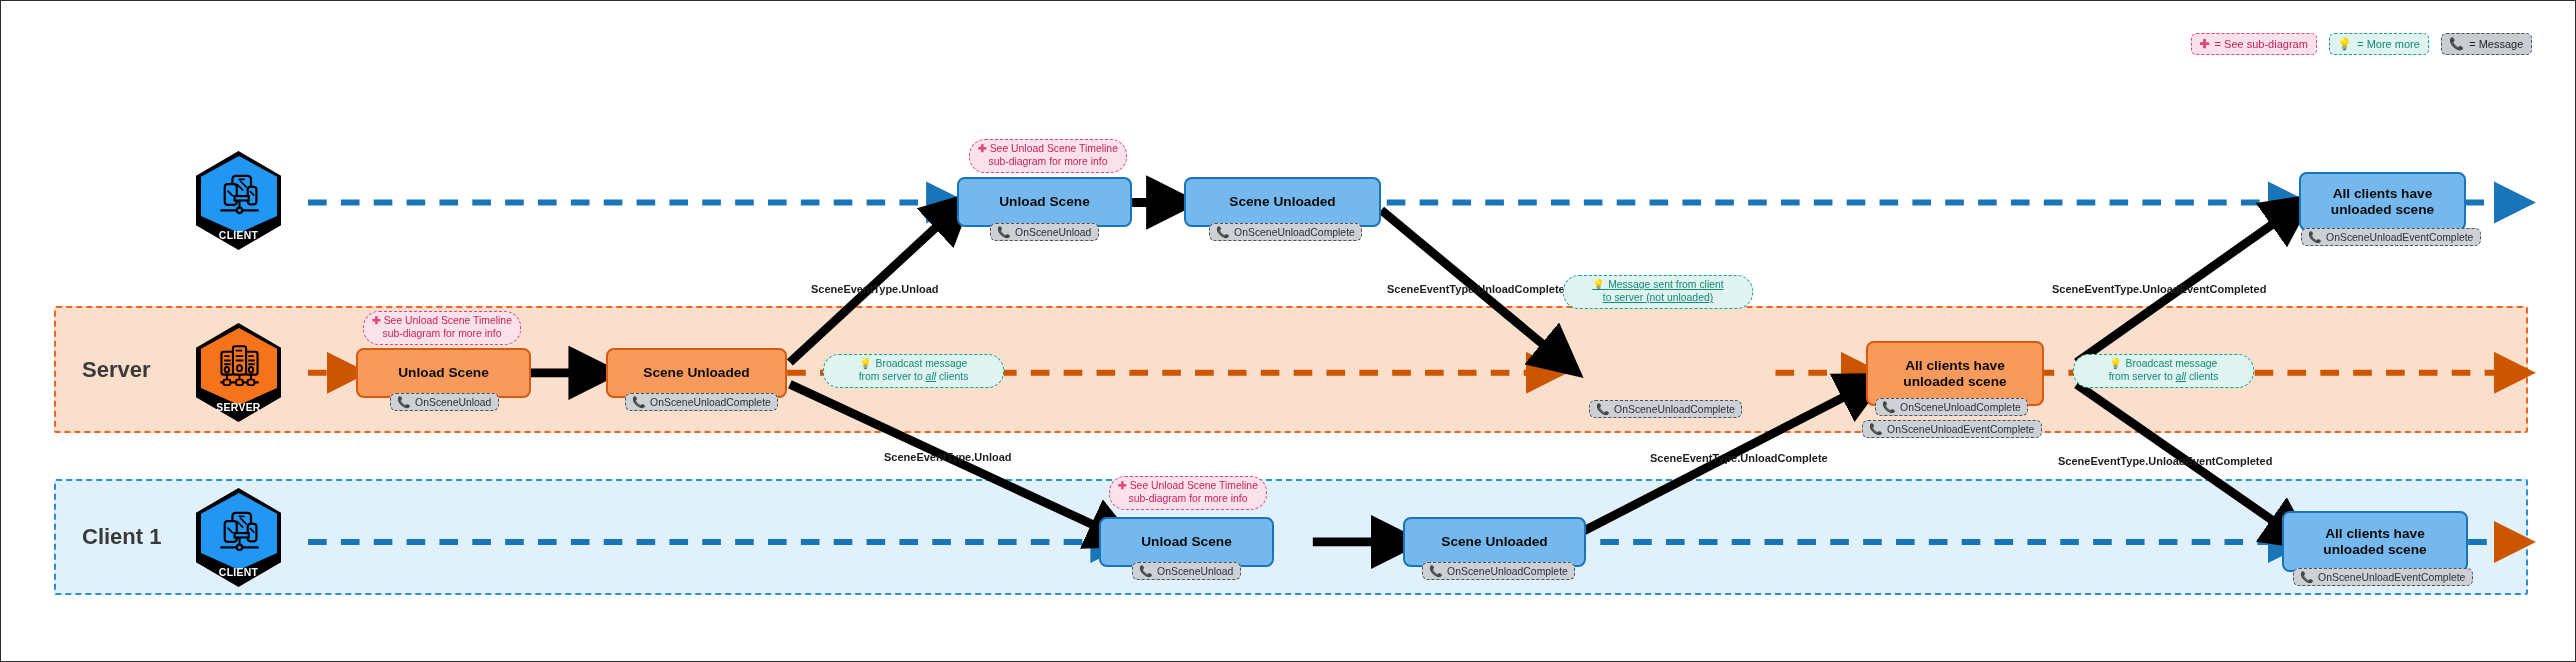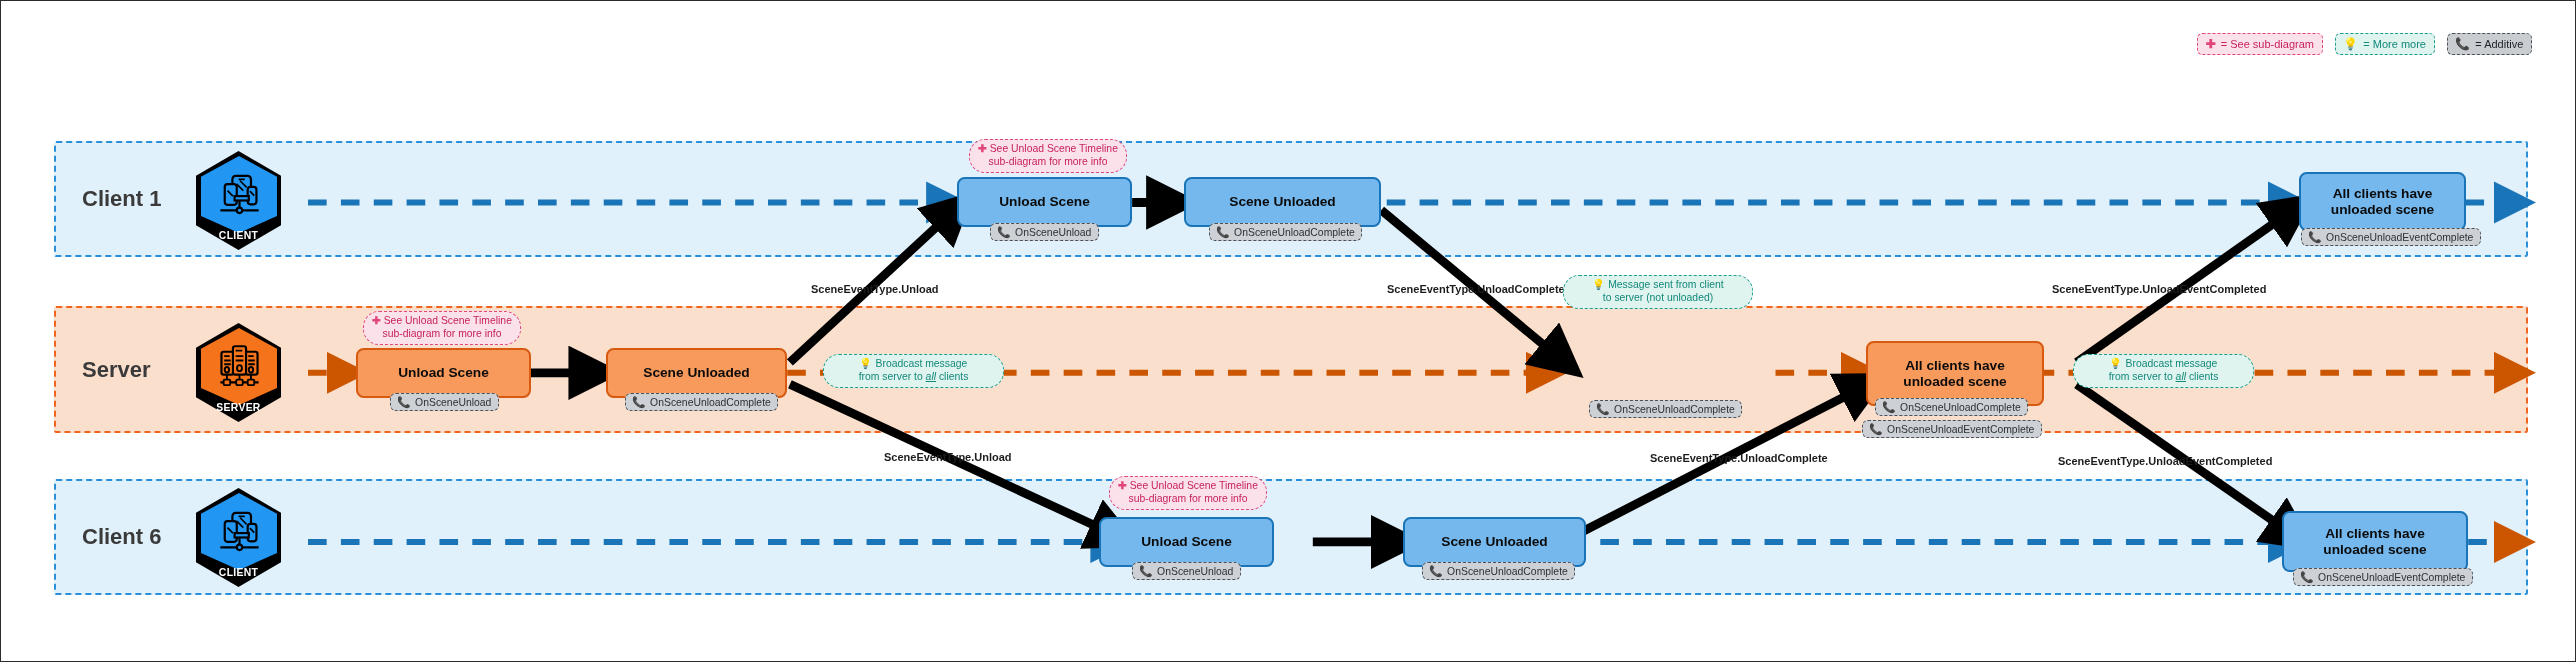--- a/index.html
+++ b/index.html
@@ -117,34 +117,31 @@
     <div class="legend-chip legend-sub">
       <span class="legend-glyph">✚</span>
       <span>= See sub-diagram</span>
     </div>
     <div class="legend-chip legend-info">
       <span class="legend-glyph">💡</span>
       <span>= More more</span>
     </div>
     <div class="legend-chip legend-cb">
       <span class="legend-glyph">📞</span>
-      <span>= Additive</span>
-    </div>
-  </div>
-
-  <div class="lane lane-client" style="left:53px;top:140px;width:2474px;height:116px;">
-    <div class="lane-title">Client 1</div>
-  </div>
+      <span>= Message</span>
+    </div>
+  </div>
+
 
   <div class="lane lane-server" style="left:53px;top:305px;width:2474px;height:127px;">
     <div class="lane-title">Server</div>
   </div>
 
   <div class="lane lane-client" style="left:53px;top:478px;width:2474px;height:116px;">
-    <div class="lane-title">Client 6</div>
+    <div class="lane-title">Client 1</div>
   </div>
 
   <svg id="wires" viewBox="0 0 4703 1209">
     <defs>
       <marker id="ar-blue" markerWidth="7" markerHeight="7" refX="4.2" refY="3.5" orient="auto">
         <path d="M0,0 L7,3.5 L0,7 Z" fill="#1a74b8"></path>
       </marker>
       <marker id="ar-orange" markerWidth="7" markerHeight="7" refX="4.2" refY="3.5" orient="auto">
         <path d="M0,0 L7,3.5 L0,7 Z" fill="#cc5500"></path>
       </marker>
@@ -310,21 +307,21 @@
     <span class="g">📞</span>
     <span>OnSceneUnloadComplete</span>
   </div>
 
   <div class="note note-info" style="left:822px;top:353px;width:181px;">
     <span class="g">💡</span>
     <span>Broadcast message</span><br>
     <span>from server to </span><u>all</u><span> clients</span>
   </div>
 
-  <div class="note note-info" style="left:1562px;top:274px;width:190px;">
+  <div class="note note-info" style="left:1562px;top:274px;width:190px;text-decoration:underline;">
     <span class="g">💡</span>
     <span>Message sent from client</span><br>
     <span>to server (not unloaded)</span>
   </div>
 
   <div class="cb" style="left:1588px;top:399px;">
     <span class="g">📞</span>
     <span>OnSceneUnloadComplete</span>
   </div>
 

